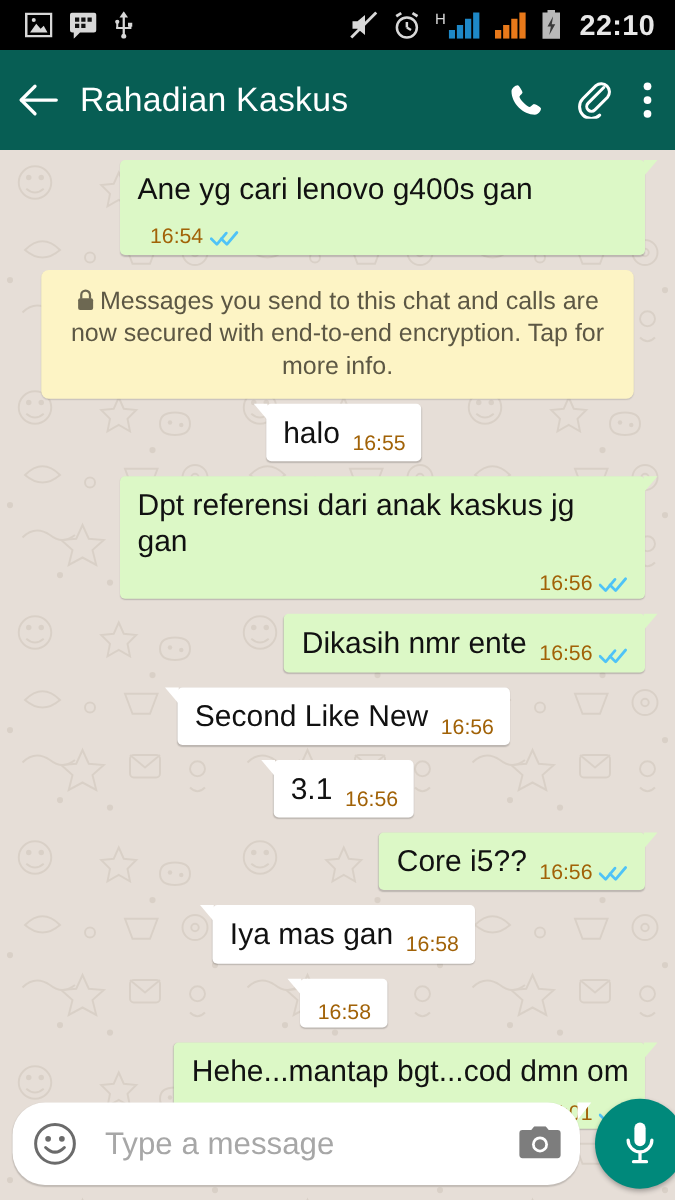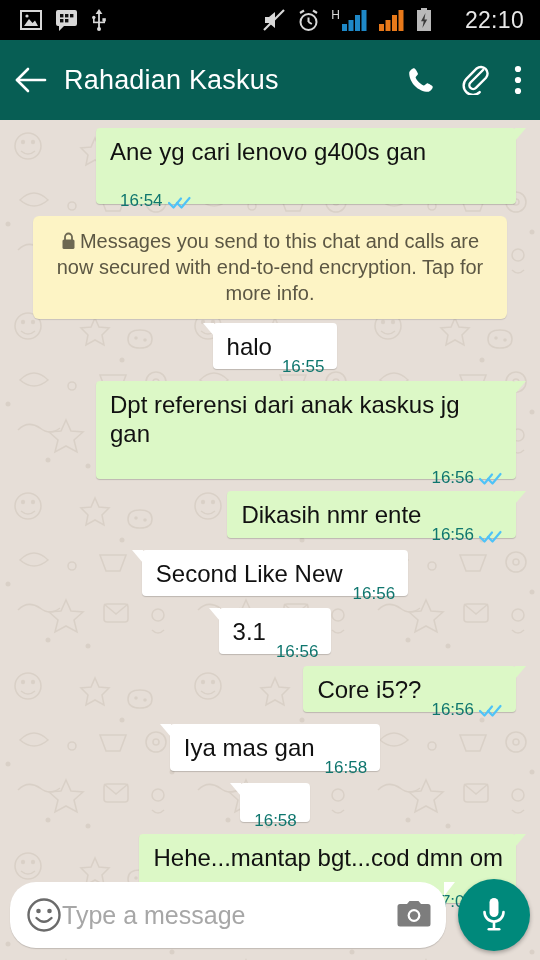--- a/index.html
+++ b/index.html
@@ -12,21 +12,21 @@
   #app { position: relative; width: 540px; height: 960px; overflow: hidden; }
 
   
   .statusbar {
     height: 40px; background: #000; color: #d8d8d8;
     display: flex; align-items: center; padding: 0 10px;
     position: relative; z-index: 20;
   }
   .sb-left { display: flex; align-items: center; gap: 13px; padding-left: 10px; }
   .sb-right { margin-left: auto; display: flex; align-items: center; gap: 11px; padding-right: 6px; }
-  .sb-time { font-size: 23px; color: #e8e8e8; letter-spacing: 0.3px; margin-left: 22px; }
+  .sb-time { font-size: 23px; color: #e8e8e8; letter-spacing: 0.3px; margin-left: 4px; font-weight: bold; }
   .sb-ico { display: block; }
 
   
   .header {
     height: 80px; background: #075e54; display: flex; align-items: center;
     padding: 0 14px; position: relative; z-index: 15;
   }
   .back-btn { width: 34px; height: 34px; display: flex; align-items: center; justify-content: center; cursor: pointer; }
   .avatar {
     width: 54px; height: 54px; border-radius: 50%; background: #fff;
@@ -74,22 +74,22 @@
     border-color: transparent transparent transparent #dcf8c6;
   }
   .bubble.in::after {
     content: ""; position: absolute; top: 0; left: -10px;
     border-width: 0 11px 13px 0; border-style: solid;
     border-color: transparent #ffffff transparent transparent;
   }
   .btext { display: inline; }
   .meta {
     display: inline-flex; align-items: center; gap: 5px;
-    font-size: 17px; color: #0f766e; margin-left: 10px;
-    white-space: nowrap; vertical-align: baseline; position: relative; top: 17px;
+    font-size: 17px; color: #a16207; margin-left: 10px;
+    white-space: nowrap; vertical-align: baseline; position: relative; top: 6px;
   }
   .meta.wrap { display: flex; justify-content: flex-end; margin-left: 0; margin-top: 2px; }
   .ticks { display: inline-block; }
 
   
   .notice-row { display: flex; justify-content: center; margin-bottom: 4px; }
   .notice {
     background: #fdf4c5; border-radius: 6px; max-width: 474px;
     padding: 12px 16px; text-align: center;
     font-size: 20px; line-height: 1.32; color: #5c5744;
@@ -108,21 +108,21 @@
     box-shadow: 0 1px 1px rgba(0,0,0,0.16); position: relative;
   }
   .input-wrap::after {
     content:""; position:absolute; right:-9px; top:0;
     border-width: 0 0 14px 11px; border-style: solid;
     border-color: transparent transparent transparent #ffffff;
   }
   .msg-input {
     flex: 1 1 auto; border: none; outline: none; background: transparent;
     font-family: "Liberation Sans", sans-serif; font-size: 25px; color: #222;
-    margin-left: 0;
+    margin-left: 22px;
   }
   .msg-input::placeholder { color: #a7a7a7; }
   .cam-btn { cursor: pointer; display: flex; align-items: center; margin-left: 8px; }
   .mic-fab {
     width: 72px; height: 72px; border-radius: 50%; background: #00897b;
     margin-left: 12px; flex: 0 0 auto;
     display: flex; align-items: center; justify-content: center;
     box-shadow: 0 2px 4px rgba(0,0,0,0.3); cursor: pointer;
   }
 </style>

